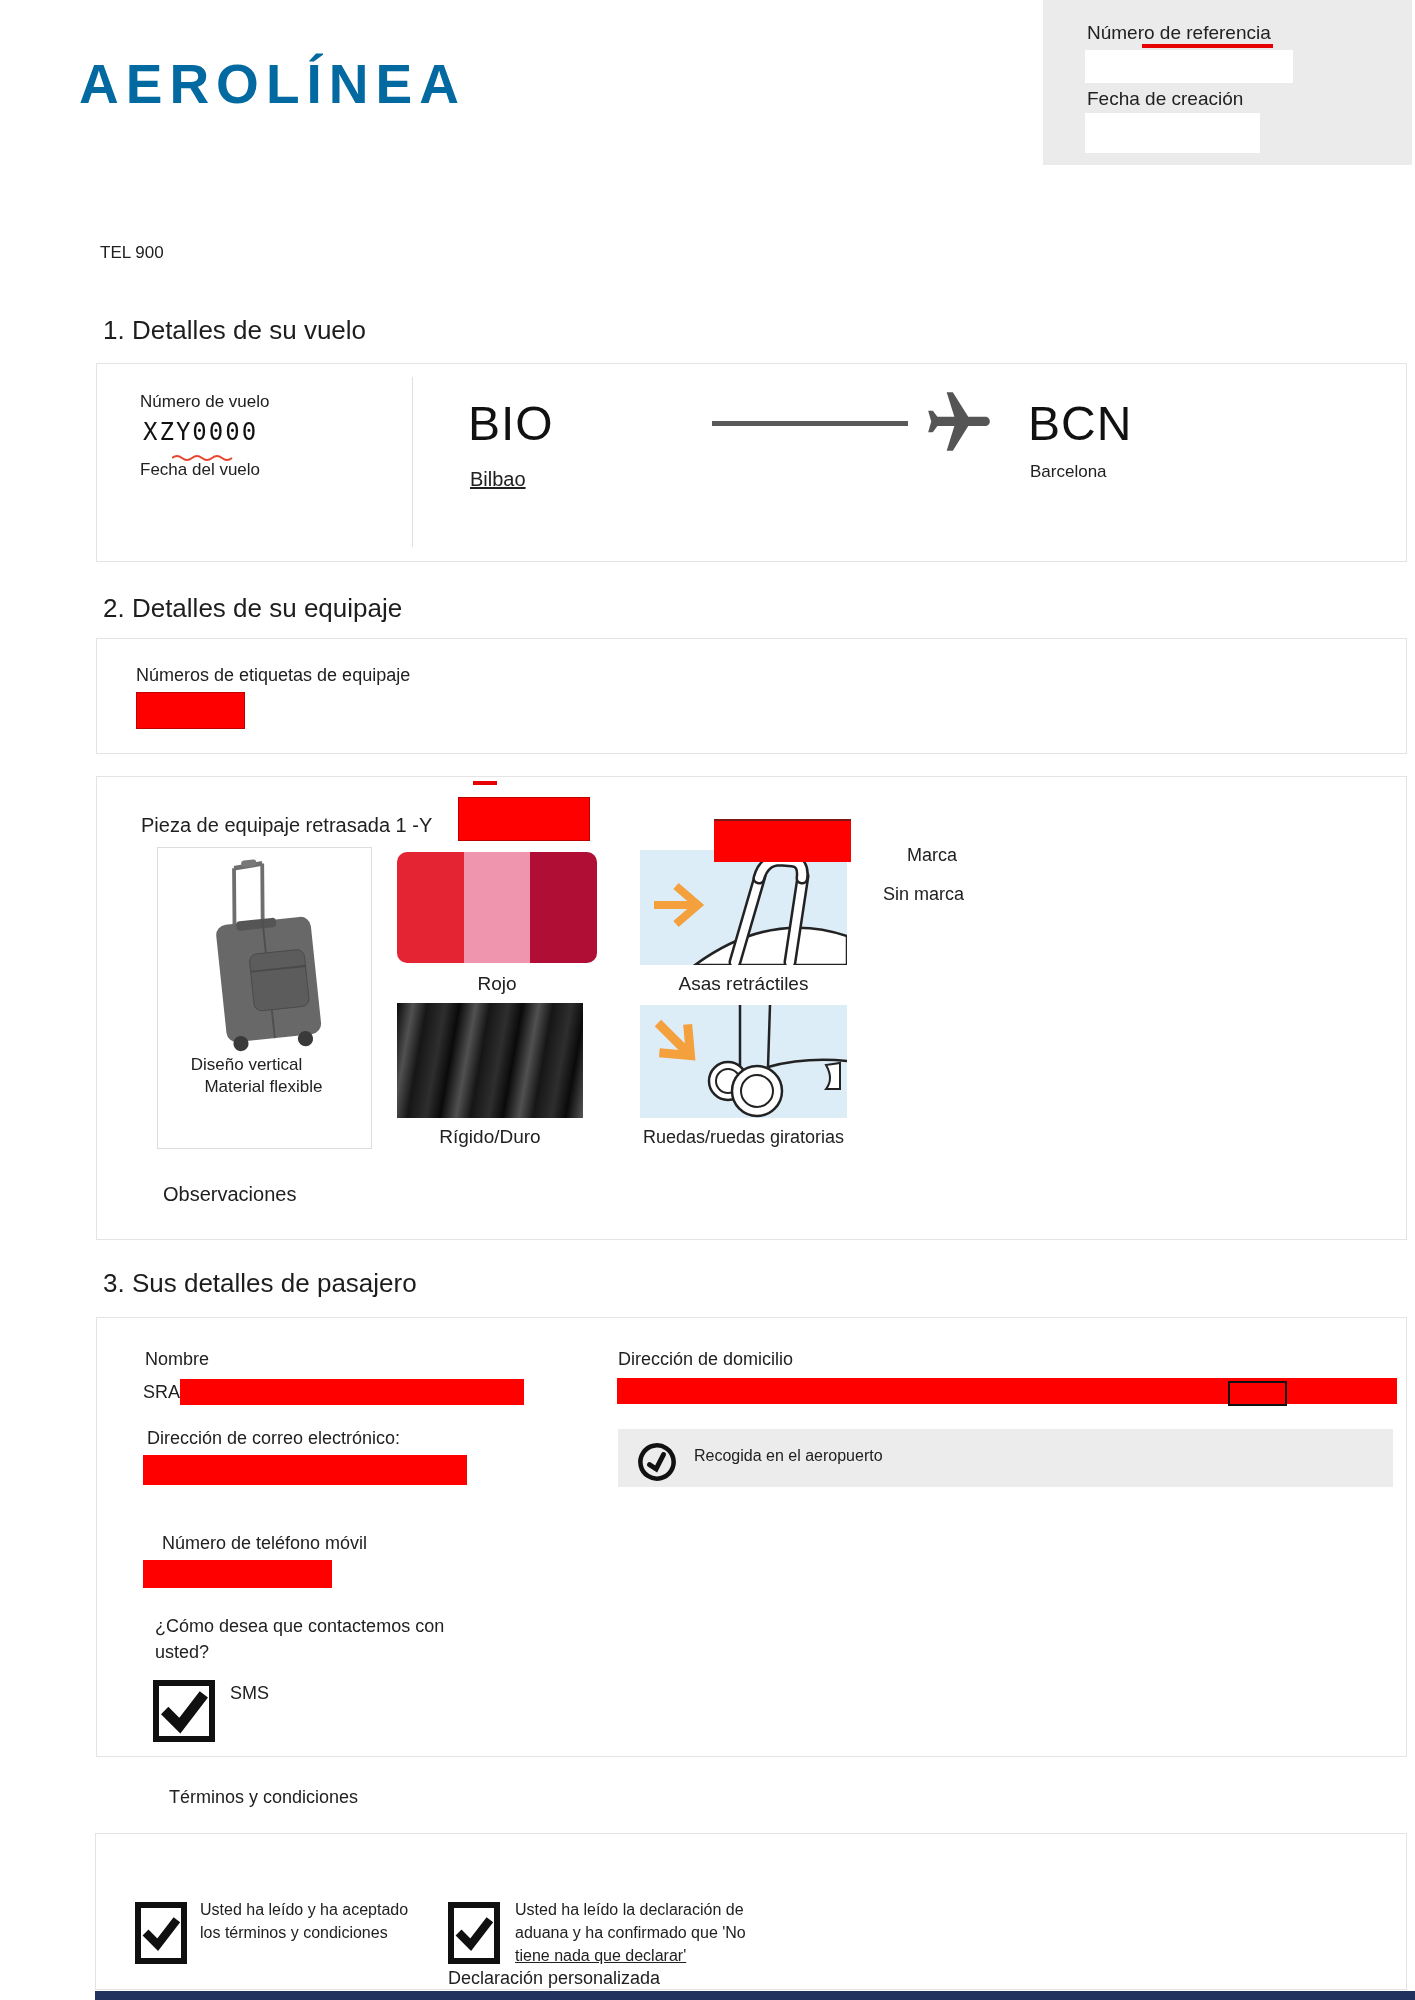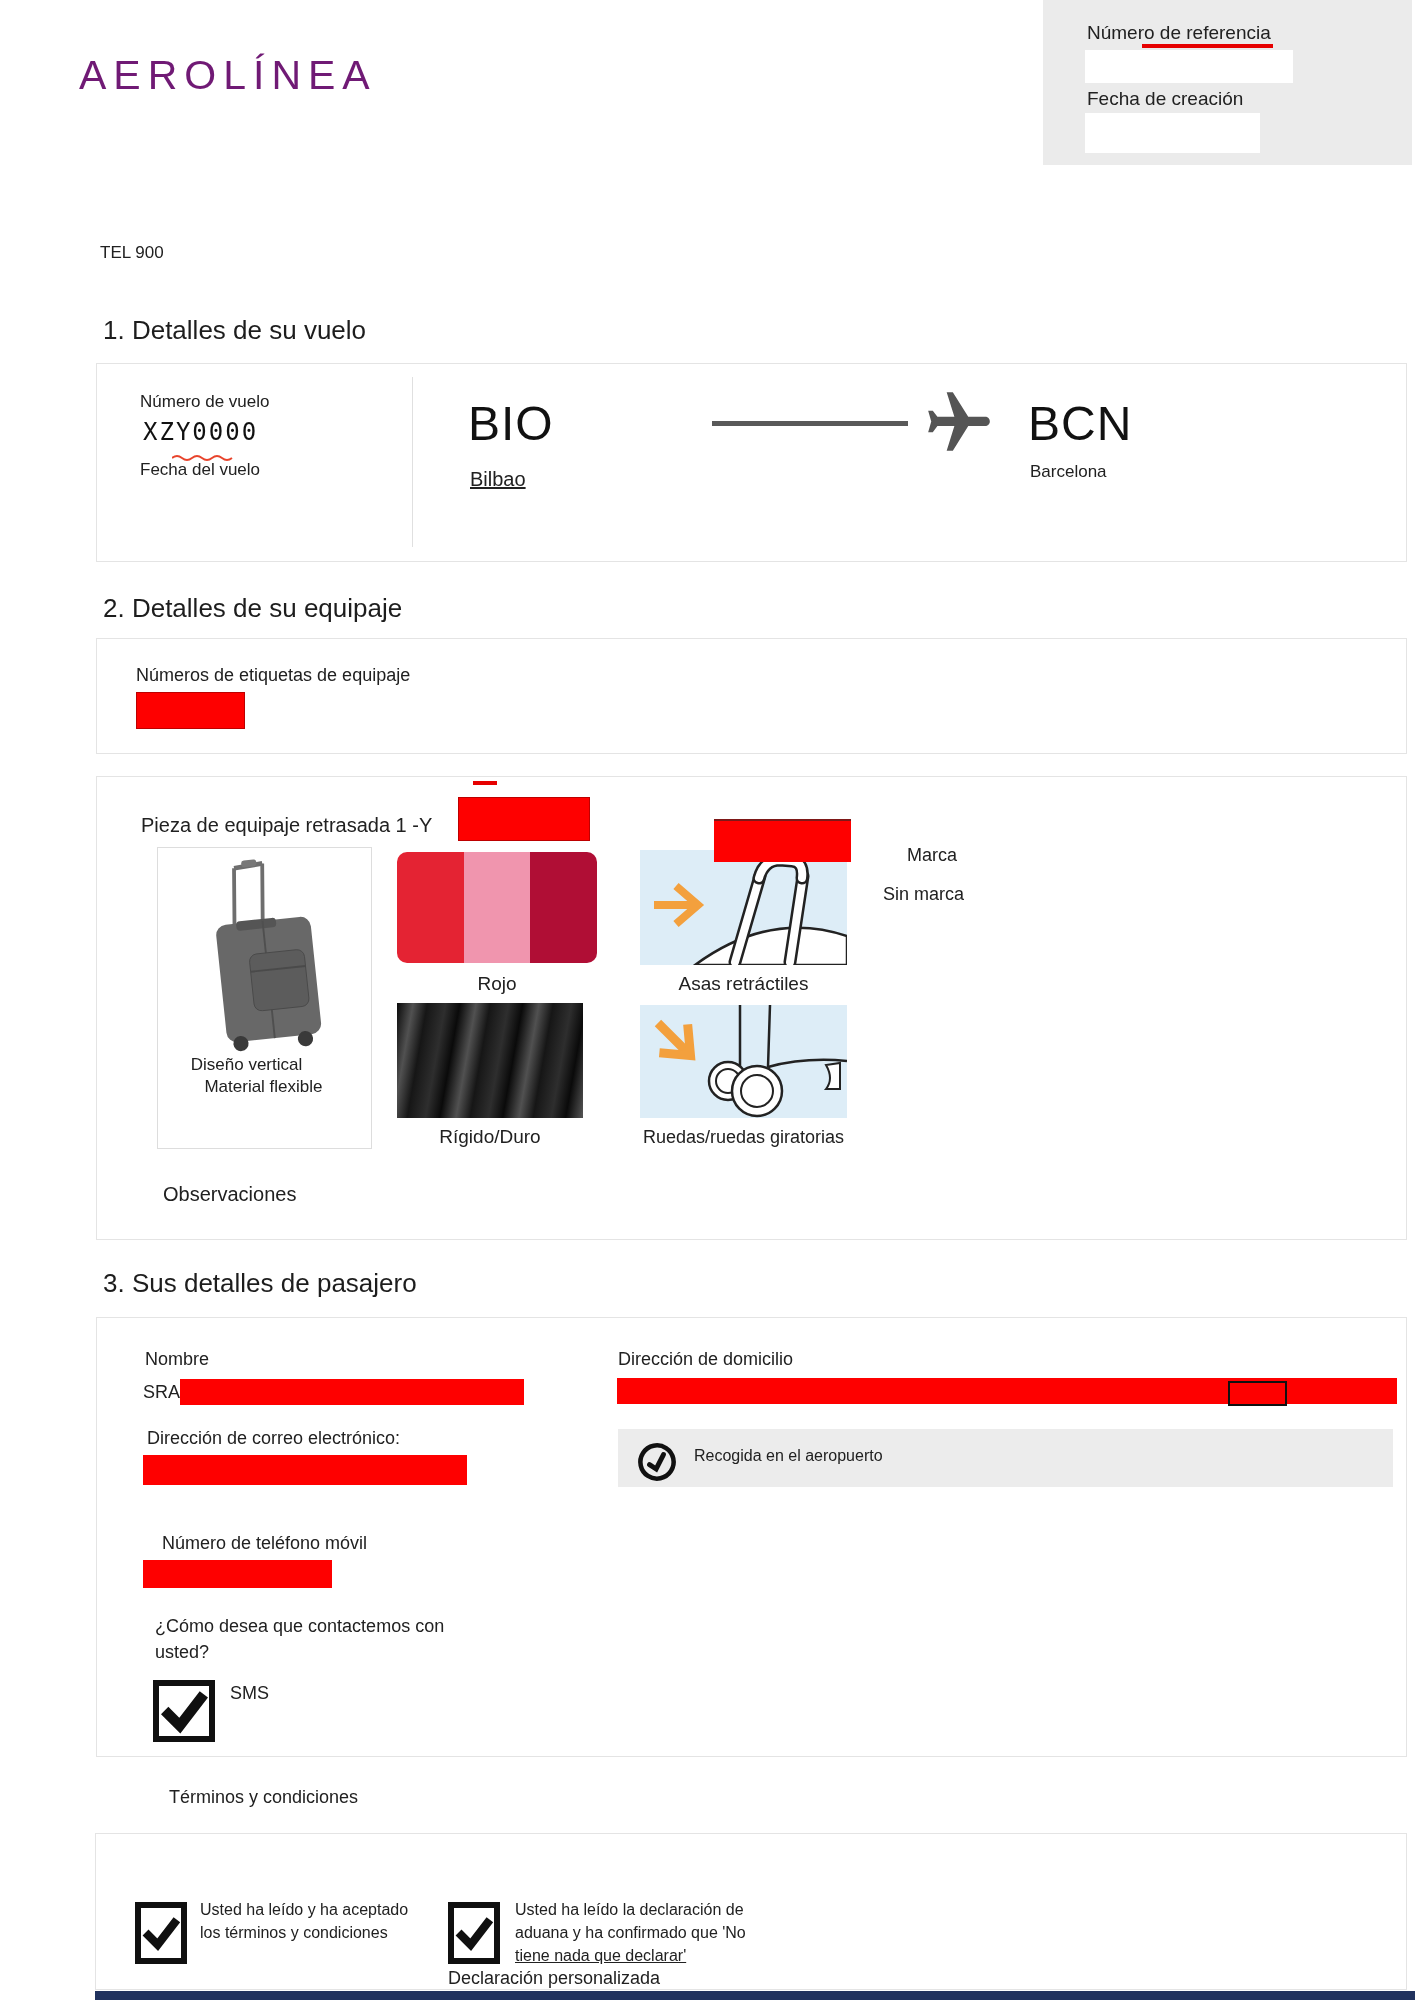--- a/index.html
+++ b/index.html
@@ -16,21 +16,21 @@
   .figlabel{position:absolute;font-size:19px;color:#212121;text-align:center;white-space:nowrap;}
   .chk{position:absolute;border:6px solid #101010;background:#fff;}
   .chk svg{width:100%;height:100%;display:block;}
   .smalltxt{position:absolute;font-size:16px;color:#212121;line-height:23px;white-space:nowrap;}
 </style>
 </head>
 <body>
 
 <div class="page">
 
-  <div class="abs" style="left:79px;top:52px;font-size:41px;font-weight:400;letter-spacing:7px;color:#701a75;">AEROLÍNEA</div>
+  <div class="abs" style="left:79px;top:52px;font-size:55px;font-weight:700;letter-spacing:7px;color:#0369a1;">AEROLÍNEA</div>
 
   <div class="abs" style="left: 1043px; top: 0px; width: 369px; height: 165px; background: rgb(235, 235, 235);"></div>
   <div class="abs" style="left:1087px;top:22px;font-size:19px;">Número de referencia</div>
   <div class="abs" style="left: 1142px; top: 44px; width: 131px; height: 4px; background: rgb(230, 0, 0);"></div>
   <div class="abs" style="left:1085px;top:50px;width:208px;height:33px;background:#fff;"></div>
   <div class="abs" style="left:1087px;top:88px;font-size:19px;">Fecha de creación</div>
   <div class="abs" style="left:1085px;top:113px;width:175px;height:40px;background:#fff;"></div>
 
   <div class="abs" style="left:100px;top:243px;font-size:17px;">TEL 900</div>
 

